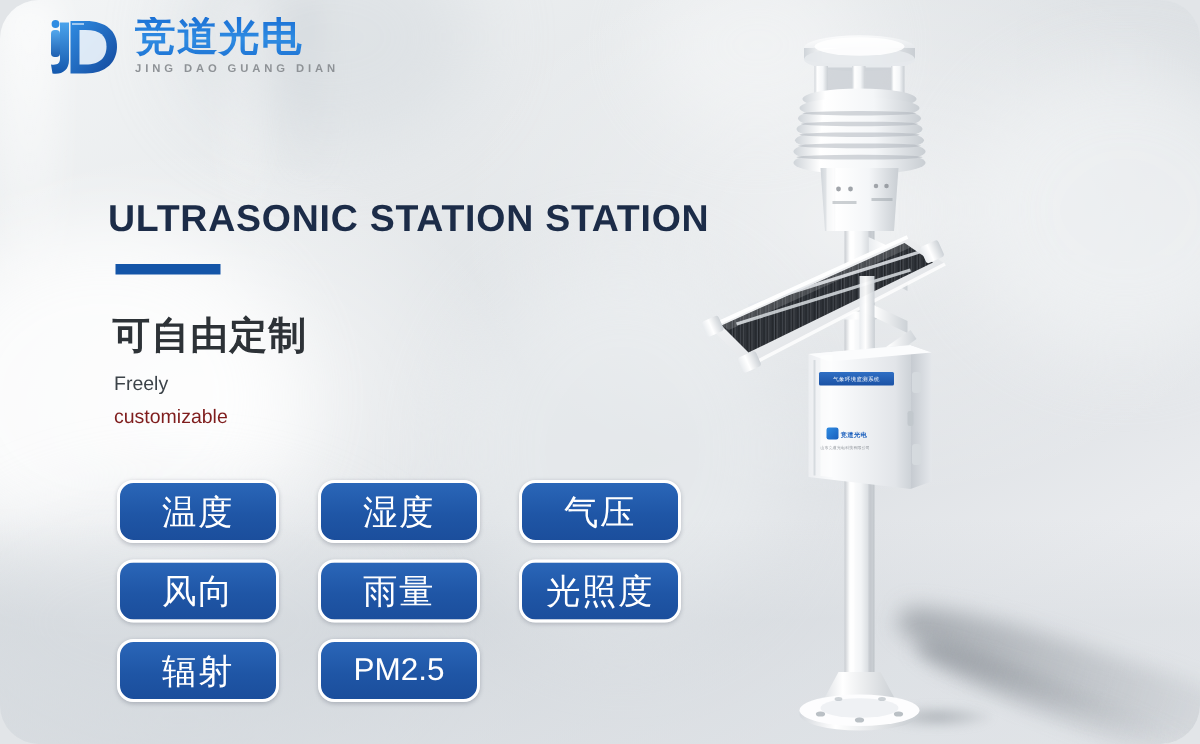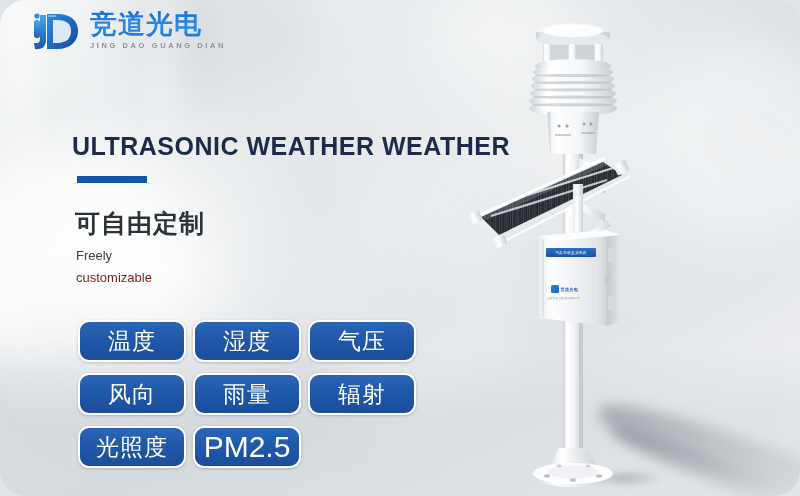--- a/index.html
+++ b/index.html
@@ -89,31 +89,31 @@
     position:absolute; left:75px; top:207px;
     font-size:25px; font-weight:bold; color:#2d3237; letter-spacing:1px;
   }
   .sub-en-1 { position:absolute; left:76px; top:248px; font-size:13px; color:#3c4349; }
   .sub-en-2 { position:absolute; left:76px; top:270px; font-size:13px; color:#7f1d1d; }
 
   
   .tags {
     position:absolute; left:78px; top:320px;
     display:grid; grid-template-columns:repeat(3, 108px);
-    gap:11px 7px;
+    gap:11px 26px;
   }
   .tag {
     height:42px; border-radius:11px;
     background:linear-gradient(180deg,#2a66b8 0%,#1f56a6 55%,#1b4e9c 100%);
     border:2.5px solid #ffffff;
     display:flex; align-items:center; justify-content:center;
     color:#ffffff; font-size:23px; font-weight:500; letter-spacing:1px;
     box-shadow:0 1px 3px rgba(60,70,85,.28);
   }
-  .tag.alnum { font-size:30px; letter-spacing:0; font-weight:400; }
+  .tag.alnum { font-size:21px; letter-spacing:0; font-weight:400; }
 
   
   #device { position:absolute; left:455px; top:8px; width:255px; height:488px; }
   .dev-svg { position:absolute; inset:0; }
   
   .box-label {
     position:absolute; left:91px; top:240px; width:50px; height:9px;
     background:linear-gradient(180deg,#2f6fc4,#1b52a5);
     display:flex; align-items:center; justify-content:center; overflow:hidden;
     border-radius:1px;
@@ -169,34 +169,34 @@
       <circle cx="11" cy="8" r="2.6" fill="#2f8ce2"></circle>
 
       <path d="M22 8 L30 8" stroke="#cfe4f8" stroke-width="1.2" opacity=".8"></path>
     </svg>
     <span class="logo-txt">
       <span class="logo-cn">竞道光电</span>
       <span class="logo-py">JING DAO GUANG DIAN</span>
     </span>
   </div>
 
-  <div class="title-en">ULTRASONIC WEATHER WEATHER</div>
+  <div class="title-en">ULTRASONIC STATION STATION</div>
   <div class="divider"></div>
   <div class="sub-cn">可自由定制</div>
   <div class="sub-en-1">Freely</div>
   <div class="sub-en-2">customizable</div>
 
   <div class="tags">
     <div class="tag">温度</div>
     <div class="tag">湿度</div>
     <div class="tag">气压</div>
     <div class="tag">风向</div>
     <div class="tag">雨量</div>
+    <div class="tag">光照度</div>
     <div class="tag">辐射</div>
-    <div class="tag">光照度</div>
     <div class="tag alnum">PM2.5</div>
   </div>
 
   <div id="device">
     <svg class="dev-svg" viewBox="0 0 255 488">
       <defs>
         <linearGradient id="poleG" x1="0" y1="0" x2="1" y2="0">
           <stop offset="0" stop-color="#c8ccd1"></stop>
           <stop offset=".18" stop-color="#ffffff"></stop>
           <stop offset=".55" stop-color="#f2f4f6"></stop>

